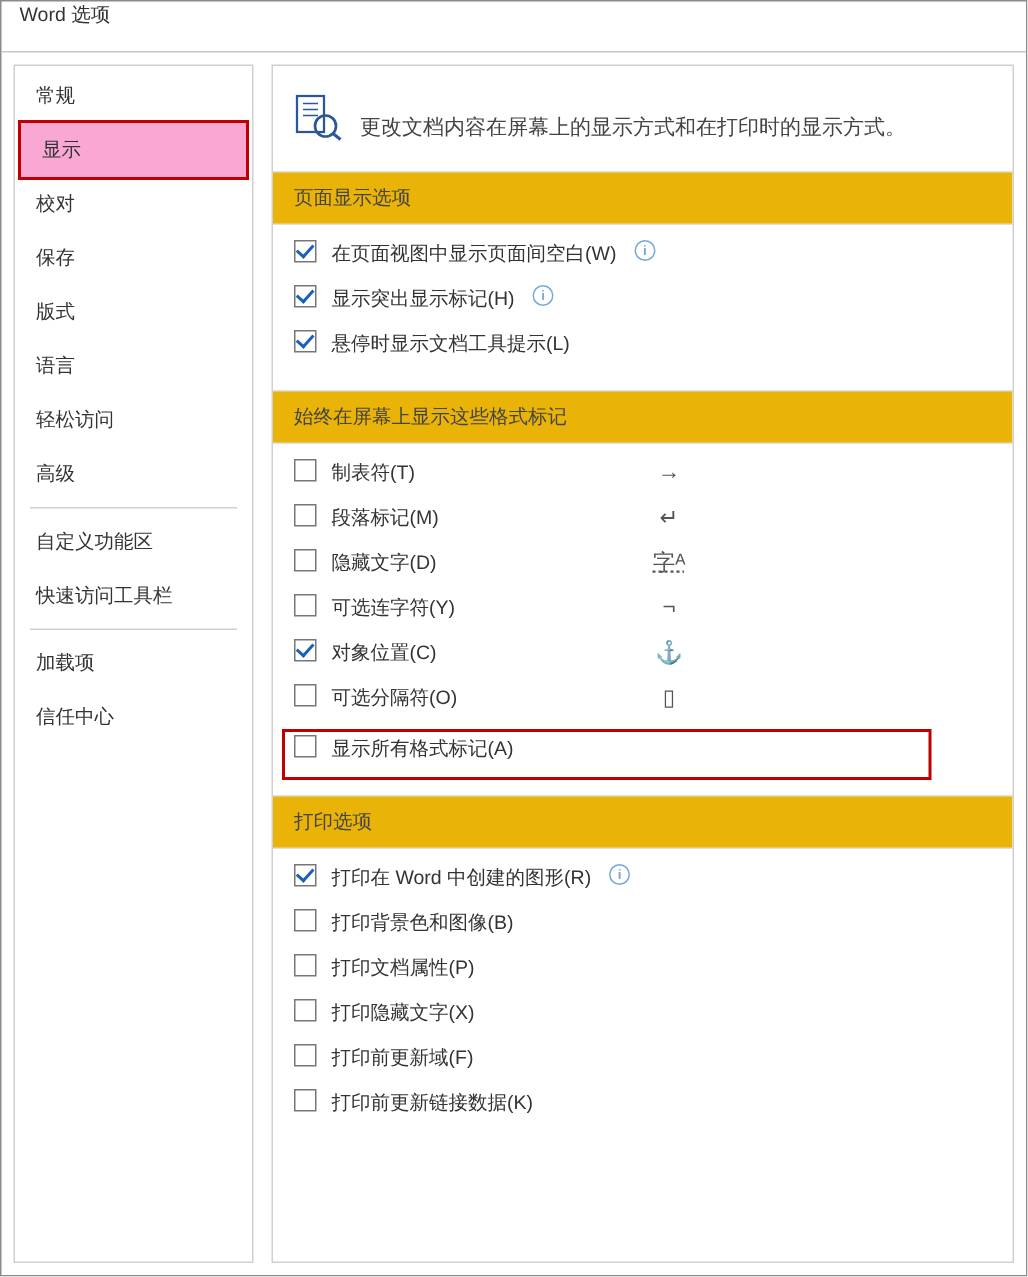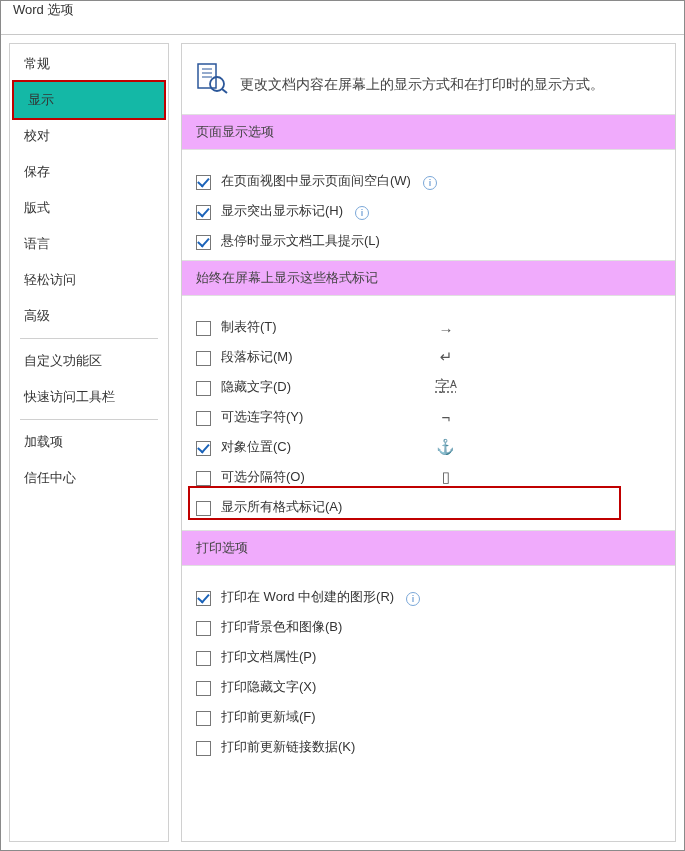--- a/index.html
+++ b/index.html
@@ -2,29 +2,29 @@
 <html><head>
 <meta charset="utf-8">
 <style>
 *{box-sizing:border-box;margin:0;padding:0;font-family:"Microsoft YaHei","Segoe UI",sans-serif;font-size:13px;color:#333}
 body{background:#fff}
 .window{width:685px;height:851px;border:1px solid #8a8a8a;background:#fff;display:flex;flex-direction:column}
 .titlebar{height:34px;border-bottom:1px solid #c8c8c8;display:flex;align-items:flex-start;padding:0 12px;font-size:14px;color:#444}
 .body{flex:1;display:flex;padding:8px;gap:12px;overflow:hidden}
 .sidebar{width:160px;border:1px solid #d0d0d0;padding:2px 0;background:#fff}
 .side-item{padding:9px 14px;cursor:pointer;color:#333}
-.side-item.selected{background:#14b8a6;border:2px solid #c00000;margin:-2px 2px}
+.side-item.selected{background:#f9a8d4;border:2px solid #c00000;margin:-2px 2px}
 .side-sep{height:1px;background:#d0d0d0;margin:4px 10px}
 .content{flex:1;border:1px solid #d0d0d0;overflow-y:auto;background:#fff}
 .hero{display:flex;align-items:flex-end;gap:12px;padding:18px 14px 20px 14px}
 .hero-icon{width:32px;height:32px;flex:0 0 32px}
 .hero-text{font-size:14px;color:#444}
-.section-head{background:#f0abfc;border-top:1px solid #e0e0e0;border-bottom:1px solid #e0e0e0;padding:8px 14px;font-weight:500;color:#444}
+.section-head{background:#eab308;border-top:1px solid #e0e0e0;border-bottom:1px solid #e0e0e0;padding:8px 14px;font-weight:500;color:#444}
 .section-body{padding:10px 14px}
-.row{display:flex;align-items:flex-end;height:30px;gap:10px}
+.row{display:flex;align-items:flex-start;height:30px;gap:10px}
 .cb{width:15px;height:15px;border:1px solid #777;background:#fff;flex:0 0 15px;display:flex;align-items:center;justify-content:center;cursor:pointer}
 .cb.checked::after{content:"";display:block;width:9px;height:5px;border-left:2px solid #1a62b8;border-bottom:2px solid #1a62b8;transform:rotate(-48deg) translate(1px,-1px)}
 .lbl{white-space:nowrap}
 .info{width:14px;height:14px;border:1px solid #7aa7d8;border-radius:50%;display:flex;align-items:center;justify-content:center;color:#7aa7d8;font-size:9px;font-weight:bold;margin-left:2px}
 .sym{width:30px;display:flex;justify-content:center;font-size:15px;color:#555;margin-left:auto;margin-right:200px}
 .hl-box{border:2px solid #c00000;padding:2px 6px;margin-left:-8px;margin-right:40px}
 .hl-box .row{height:26px}
 </style>
 </head>
 <body>

